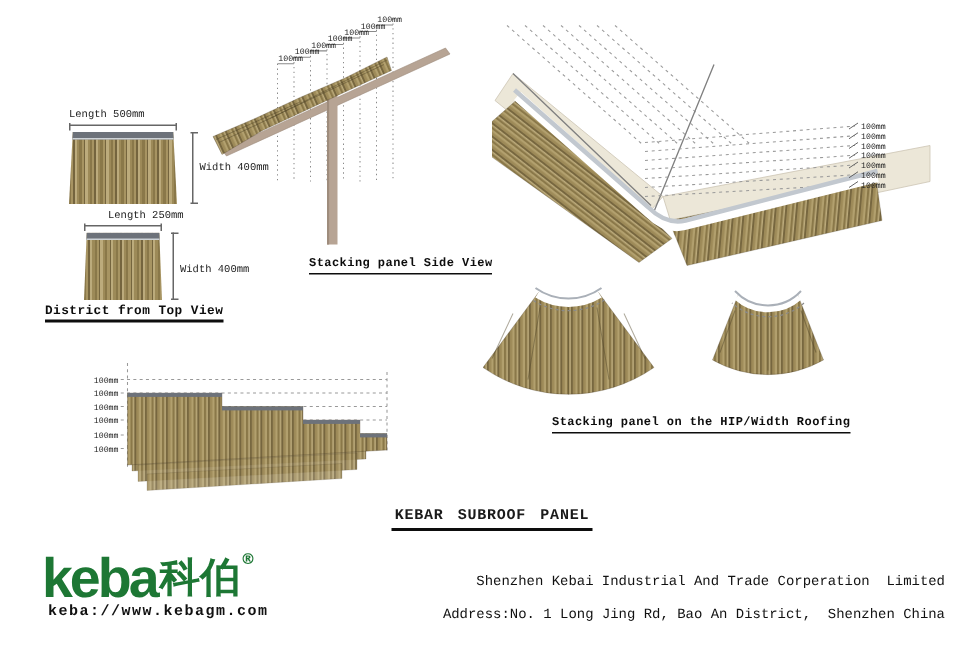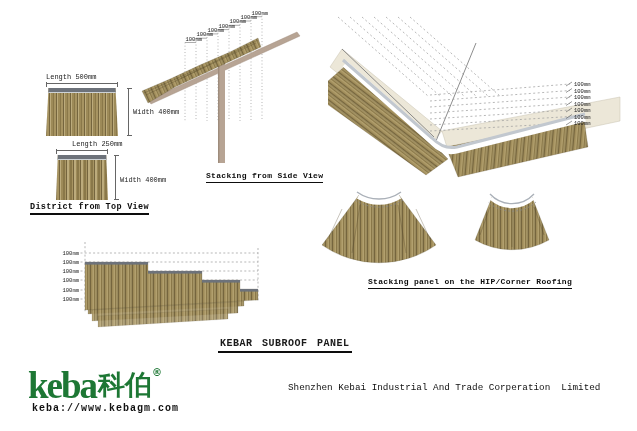--- a/index.html
+++ b/index.html
@@ -13,30 +13,30 @@
   .panel .strip{position:absolute;top:0;left:0;right:0;height:4px;background:#6d727a;border-bottom:1px solid #cdd2d6}
   
   .dimh{position:absolute;height:0;border-top:1px solid #666}
   .dimv{position:absolute;width:0;border-left:1px solid #666}
   .tkv{position:absolute;width:1px;height:5px;background:#666;top:-2.5px}
   .tkh{position:absolute;height:1px;width:5px;background:#666;left:-2.5px}
   .dimlabel{position:absolute;font-size:7px;line-height:8px;white-space:nowrap;color:#222}
   
   .caption{position:absolute;font-weight:bold;font-size:8px;line-height:10px;color:#0d0d0d;
            border-bottom:1.5px solid #0d0d0d;padding-bottom:1px;white-space:nowrap;letter-spacing:.3px}
-  .title-wrap{position:absolute;left:218px;top:333px;width:220px;}
+  .title-wrap{position:absolute;left:218px;top:333px;width:220px;text-align:center}
   .title-wrap span{display:inline-block;font-weight:bold;font-size:10px;letter-spacing:.5px;word-spacing:3px;
            border-bottom:2px solid #0d0d0d;padding:0 2px 2px 2px;white-space:pre}
   
   .logo{position:absolute;left:28px;top:366px;white-space:nowrap}
-  .logo .latin{font-family:Liberation Serif, serif;font-weight:bold;font-size:37px;line-height:40px;letter-spacing:-2px}
+  .logo .latin{font-family:Liberation Sans, sans-serif;font-weight:bold;font-size:37px;line-height:40px;letter-spacing:-2px}
   .logo .cn{font-family:"DejaVu Sans",sans-serif;font-weight:bold;font-size:27px;vertical-align:4px;margin-left:2px}
   .logo .reg{font-family:"DejaVu Sans",sans-serif;font-weight:bold;font-size:10px;vertical-align:22px}
   .url{position:absolute;left:32px;top:403px;font-weight:bold;font-size:10px;letter-spacing:1px;color:#111}
-  .company{position:absolute;left:288px;top:377px;width:342px;text-align:left;font-size:9.3px;line-height:22px;color:#111}
+  .company{position:absolute;left:288px;top:377px;width:342px;text-align:right;font-size:9.3px;line-height:22px;color:#111}
   .company div{white-space:pre}
   svg text{font-family:"Liberation Mono",monospace;fill:#222}
 </style>
 </head>
 <body>
 
 <div id="sheet">
 
   <svg width="0" height="0" style="position:absolute">
     <defs>
@@ -115,21 +115,21 @@
     <g font-size="5.5">
       <text x="45.5" y="37.5">100mm</text>
       <text x="56.5" y="33.2">100mm</text>
       <text x="67.5" y="28.9">100mm</text>
       <text x="78.5" y="24.6">100mm</text>
       <text x="89.5" y="20.3">100mm</text>
       <text x="100.5" y="16">100mm</text>
       <text x="111.5" y="11.7">100mm</text>
     </g>
   </svg>
-  <div class="caption" style="left:206px;top:171px">Stacking from Side View</div>
+  <div class="caption" style="left:206px;top:171px">Stacking panel Side View</div>
 
   <svg class="abs" style="left:328px;top:15px" width="305" height="170" viewBox="0 0 305 170">
 
     <g stroke="#9a9a9a" stroke-width="0.7" stroke-dasharray="2 2.5">
       <path d="M10 2 L100 81 M22 2 L112 81 M34 2 L124 81 M46 2 L136 81 M58 2 L148 81 M70 2 L160 81 M82 2 L172 81" fill="none"></path>
     </g>
 
     <polygon points="14,34 114,116 100,132 2,52" fill="#ece7d8" stroke="#c9c2b0" stroke-width="0.5"></polygon>
     <polygon points="114,116 292,82 292,106 122,142" fill="#ece7d8" stroke="#c9c2b0" stroke-width="0.5"></polygon>
 
@@ -168,21 +168,21 @@
       <path d="M81 17 A 44 44 0 0 1 33 17" stroke="#8a8a8a" stroke-width="0.8" stroke-dasharray="2 2" fill="none"></path>
     </g>
     <g>
       <path d="M153 57 A 75 75 0 0 0 227 57 L 210 14 A 30 30 0 0 1 170 14 Z" fill="url(#thatchV)" stroke="rgba(60,50,30,0.35)" stroke-width="0.5"></path>
       <path d="M168 24 L158 52 M190 22 L190 64 M212 24 L222 52" stroke="rgba(80,68,40,0.45)" stroke-width="0.7" fill="none"></path>
       <path d="M210 14 A 30 30 0 0 1 170 14" stroke="#ffffff" stroke-width="7" fill="none"></path>
       <path d="M212 11 A 30 30 0 0 1 168 11" stroke="#aab0b8" stroke-width="1.3" fill="none"></path>
       <path d="M214 19 A 36 36 0 0 1 166 19" stroke="#8a8a8a" stroke-width="0.8" stroke-dasharray="2 2" fill="none"></path>
     </g>
   </svg>
-  <div class="caption" style="left:368px;top:277px">Stacking panel on the HIP/Corner Roofing</div>
+  <div class="caption" style="left:368px;top:277px">Stacking panel on the HIP/Width Roofing</div>
 
   <svg class="abs" style="left:52px;top:242px" width="218" height="92" viewBox="0 0 218 92">
     <g stroke="#999" stroke-width="0.7" stroke-dasharray="2 2.2">
       <path d="M33 0 V70 M206 6 V60" fill="none"></path>
       <path d="M28.5 11 H206 M28.5 20 H206 M28.5 29 H206 M28.5 38 H206 M28.5 48 H206 M28.5 57 H206" fill="none"></path>
     </g>
     <g>
       <polygon points="36,62 192,54 192,64 36,72" fill="url(#thatchV)" opacity="0.95" stroke="rgba(60,50,30,0.3)" stroke-width="0.4"></polygon>
       <polygon points="40,68 186,60 186,71 40,79" fill="url(#thatchV)" opacity="0.9" stroke="rgba(60,50,30,0.3)" stroke-width="0.4"></polygon>
       <polygon points="46,74 176,67 176,77 46,85" fill="url(#thatchV)" opacity="0.85" stroke="rgba(60,50,30,0.3)" stroke-width="0.4"></polygon>
@@ -208,15 +208,16 @@
     <span>KEBAR SUBROOF PANEL</span>
   </div>
 
   <div class="logo" style="color:#1d7734">
     <span class="latin">keba</span><span class="cn">科伯</span><span class="reg">®</span>
   </div>
   <div class="url">keba://www.kebagm.com</div>
 
   <div class="company">
     <div>Shenzhen Kebai Industrial And Trade Corperation  Limited</div>
+    <div>Address:No. 1 Long Jing Rd, Bao An District,  Shenzhen China</div>
   </div>
 
 </div>
 
 </body></html>

